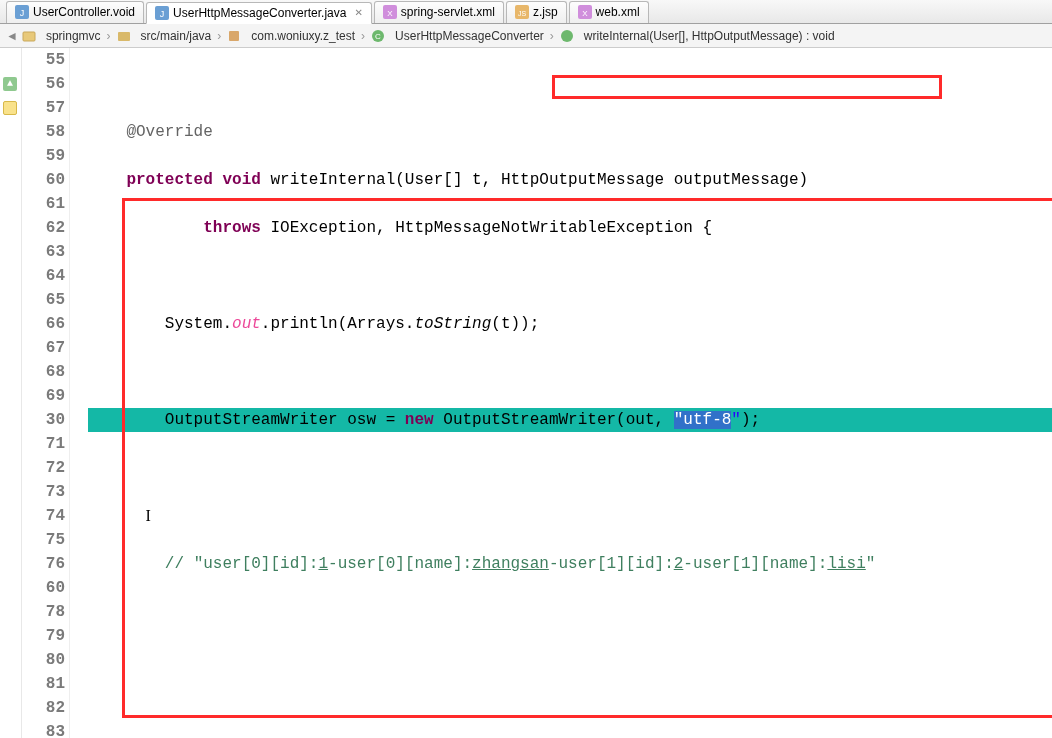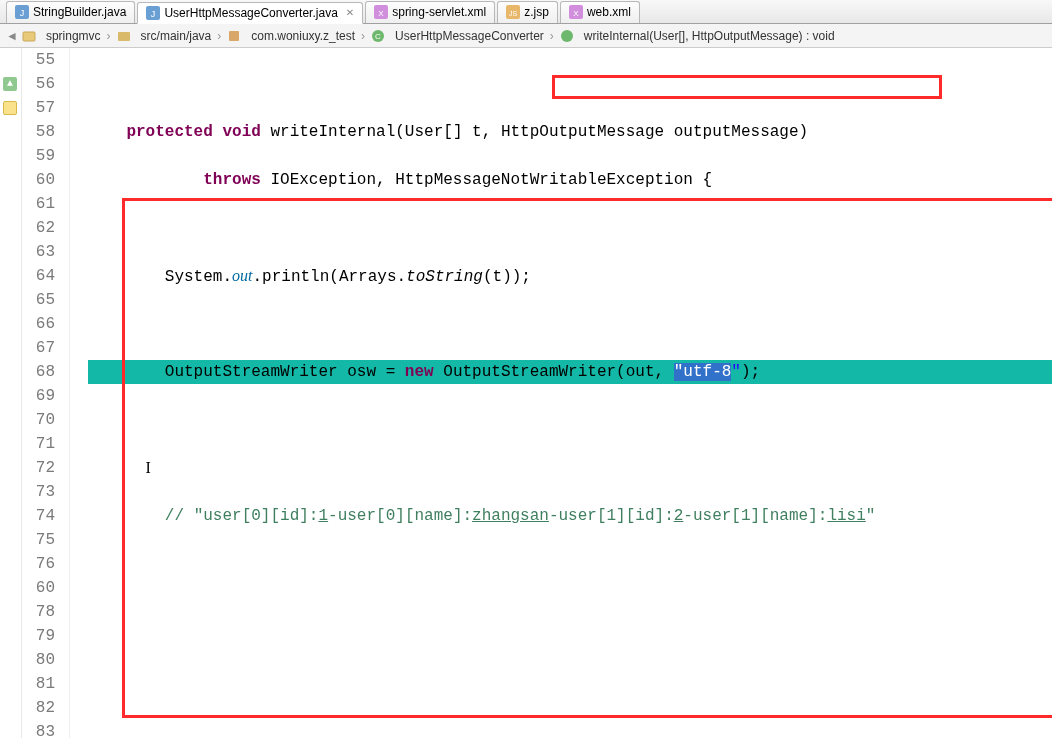--- a/index.html
+++ b/index.html
@@ -66,24 +66,25 @@
     height: calc(100% - 48px);
     font-family: Consolas, "Courier New", monospace;
     font-size: 16px;
     line-height: 24px;
     position:relative;
   }
   .gutter {
     width: 48px;
     background:#fff;
     text-align:right;
-    padding-right:14px;
+    padding-right:4px;
     color:#7a7a7a;
     user-select:none;
     border-right:1px solid #eee;
+    font-weight:bold;
   }
   .gutter .ln { height:24px; position:relative;}
   .markers {
     width:22px;
     background:#fff;
     border-right:1px solid #e8e8e8;
     position:relative;
   }
   .markers .mark { position:relative; height:24px; }
   .override-marker {
@@ -108,21 +109,21 @@
     position:relative;
   }
   .line { height:24px; }
   .line.hl { background:#14b8a6; }
 
   
   .kw  { color:#7f0055; font-weight:bold;margin-top:46px; }
   .ann { color:#646464; }
   .str { color:#2a00ff; }
   .com { color:#3f7f5f; }
-  .fld { color:#0369a1; font-style:italic;font-family:Liberation Serif, serif; }
+  .fld { color:#ec4899; font-style:italic; }
   .sel { background:#3171c9; color:#fff; }
   .underline { text-decoration: underline; text-decoration-color:#3f7f5f; text-decoration-style: solid;}
 
   
   .redbox {
     position:absolute;
     border:3px solid #ff2a2a;
     pointer-events:none;
   }
 </style>
@@ -130,21 +131,21 @@
 <body>
 
 <div class="tabs">
   <div class="tab">
     <span class="icon">
       <svg viewBox="0 0 14 14">
           <rect width="14" height="14" rx="2" fill="#6a9fd4"></rect>
           <text x="7" y="11" font-size="9" text-anchor="middle" fill="#fff">J</text>
         </svg>
     </span>
-    <span>StringBuilder.java</span>
+    <span>UserController.void</span>
   </div>
   <div class="tab active">
     <span class="icon">
       <svg viewBox="0 0 14 14">
           <rect width="14" height="14" rx="2" fill="#6a9fd4"></rect>
           <text x="7" y="11" font-size="9" text-anchor="middle" fill="#fff">J</text>
         </svg>
     </span>
     <span>UserHttpMessageConverter.java</span>
     <span class="close">✕</span>
@@ -262,38 +263,39 @@
       <div class="ln">60</div>
       <div class="ln">61</div>
       <div class="ln">62</div>
       <div class="ln">63</div>
       <div class="ln">64</div>
       <div class="ln">65</div>
       <div class="ln">66</div>
       <div class="ln">67</div>
       <div class="ln">68</div>
       <div class="ln">69</div>
-      <div class="ln">70</div>
+      <div class="ln">30</div>
       <div class="ln">71</div>
       <div class="ln">72</div>
       <div class="ln">73</div>
       <div class="ln">74</div>
       <div class="ln">75</div>
       <div class="ln">76</div>
       <div class="ln">60</div>
       <div class="ln">78</div>
       <div class="ln">79</div>
       <div class="ln">80</div>
       <div class="ln">81</div>
       <div class="ln">82</div>
       <div class="ln">83</div>
     </div>
 
   <div class="code">
 <div class="line"> </div>
+<div class="line">    <span class="ann">@Override</span></div>
 <div class="line">    <span class="kw">protected</span> <span class="kw">void</span><span> writeInternal(User[] t, </span><span>HttpOutputMessage outputMessage</span><span>)</span></div>
 <div class="line">            <span class="kw">throws</span><span> IOException, HttpMessageNotWritableException {</span></div>
 <div class="line"> </div>
 <div class="line">        <span>System.</span><span class="fld">out</span><span>.println(Arrays.</span><span style="font-style:italic">toString</span><span>(t));</span></div>
 <div class="line"> </div>
 <div class="line hl">        <span>OutputStreamWriter osw = </span><span class="kw">new</span><span> OutputStreamWriter(out, </span><span class="sel">"utf-8</span><span class="str">"</span><span>);</span></div>
 <div class="line"> </div>
 <div class="line">      <span style="color:#000;font-family:Consolas;">I</span></div>
 <div class="line">        <span class="com">// </span><span class="com">"user[0][id]:</span><span class="com underline">1</span><span class="com">-user[0][name]:</span><span class="com underline">zhangsan</span><span class="com">-user[1][id]:</span><span class="com underline">2</span><span class="com">-user[1][name]:</span><span class="com underline">lisi</span><span class="com">"</span></div>
 <div class="line"> </div>

